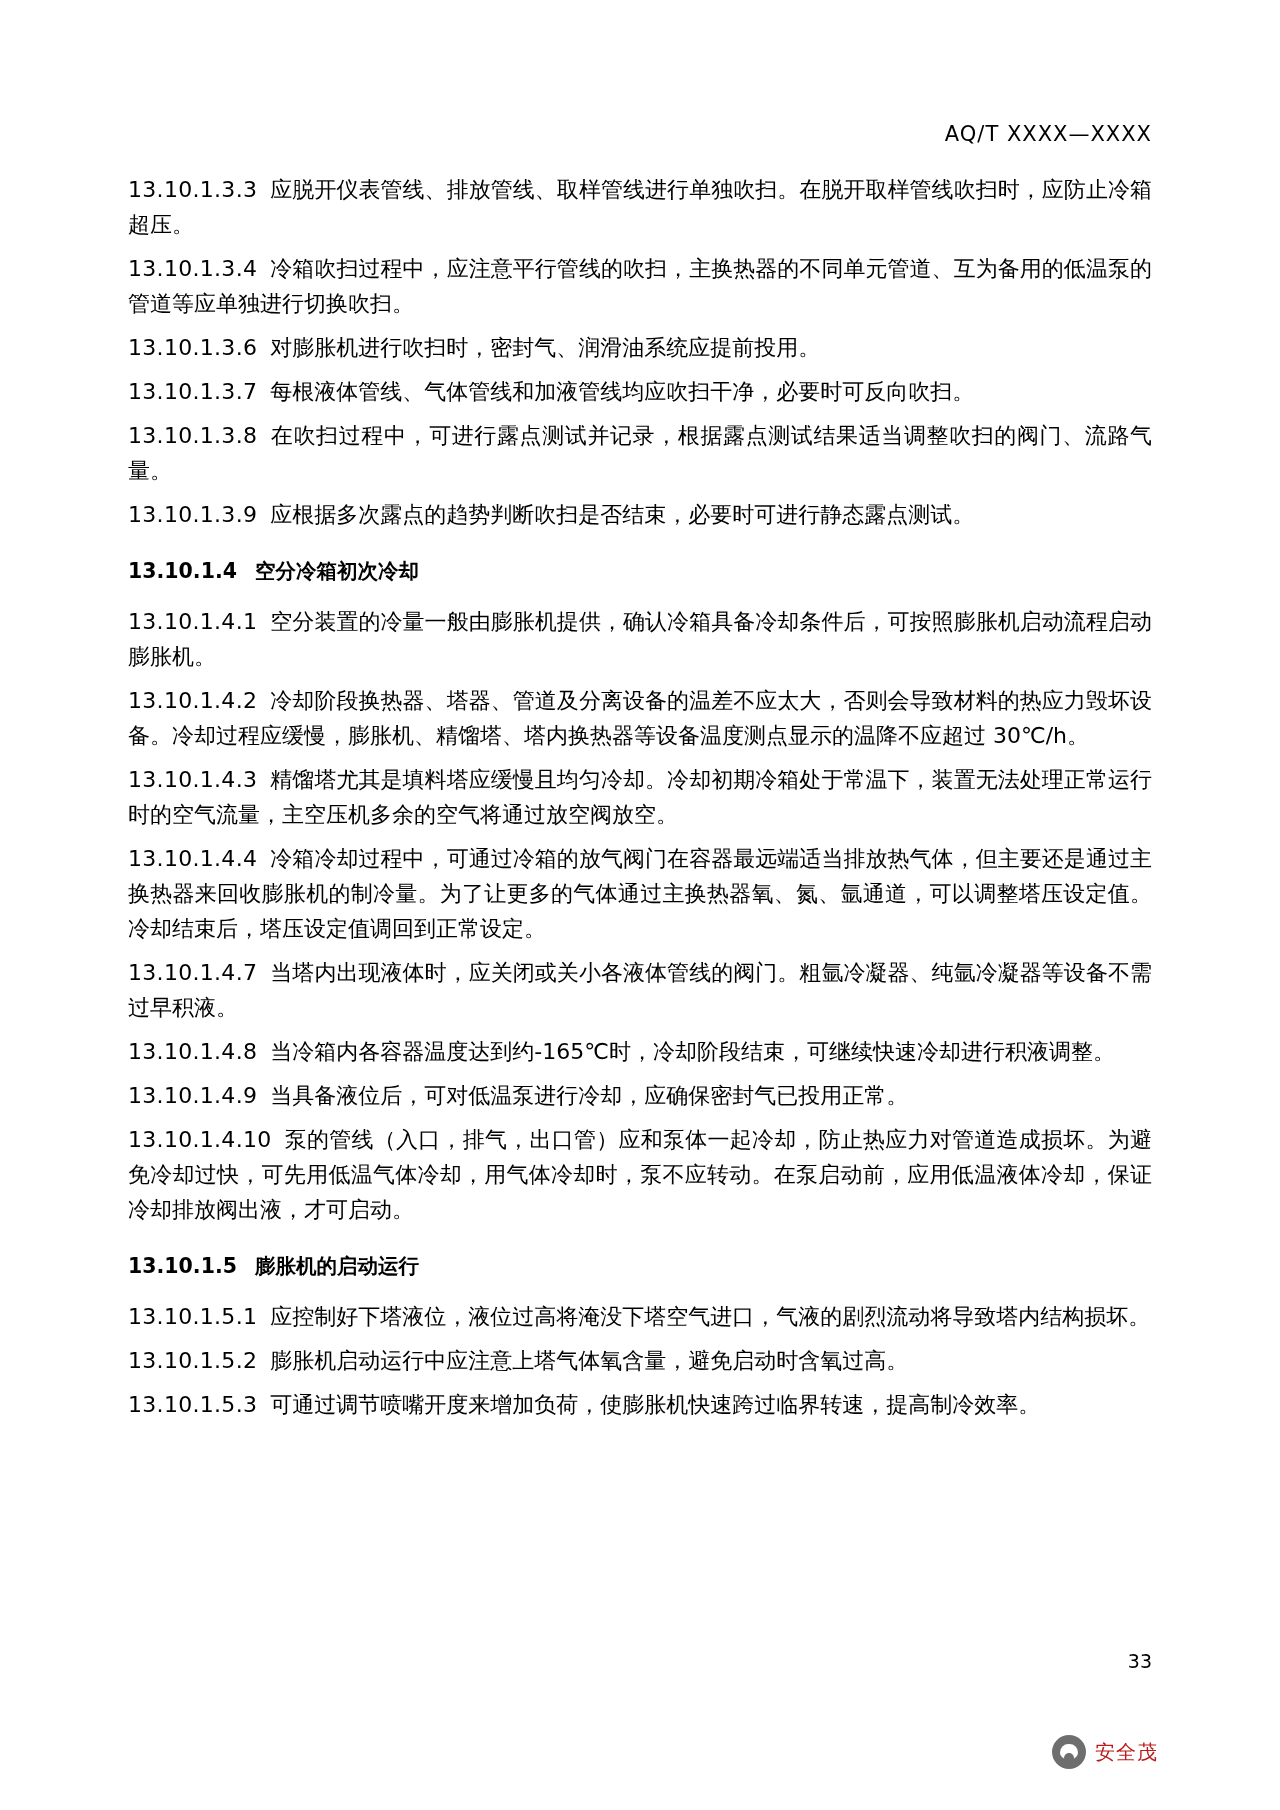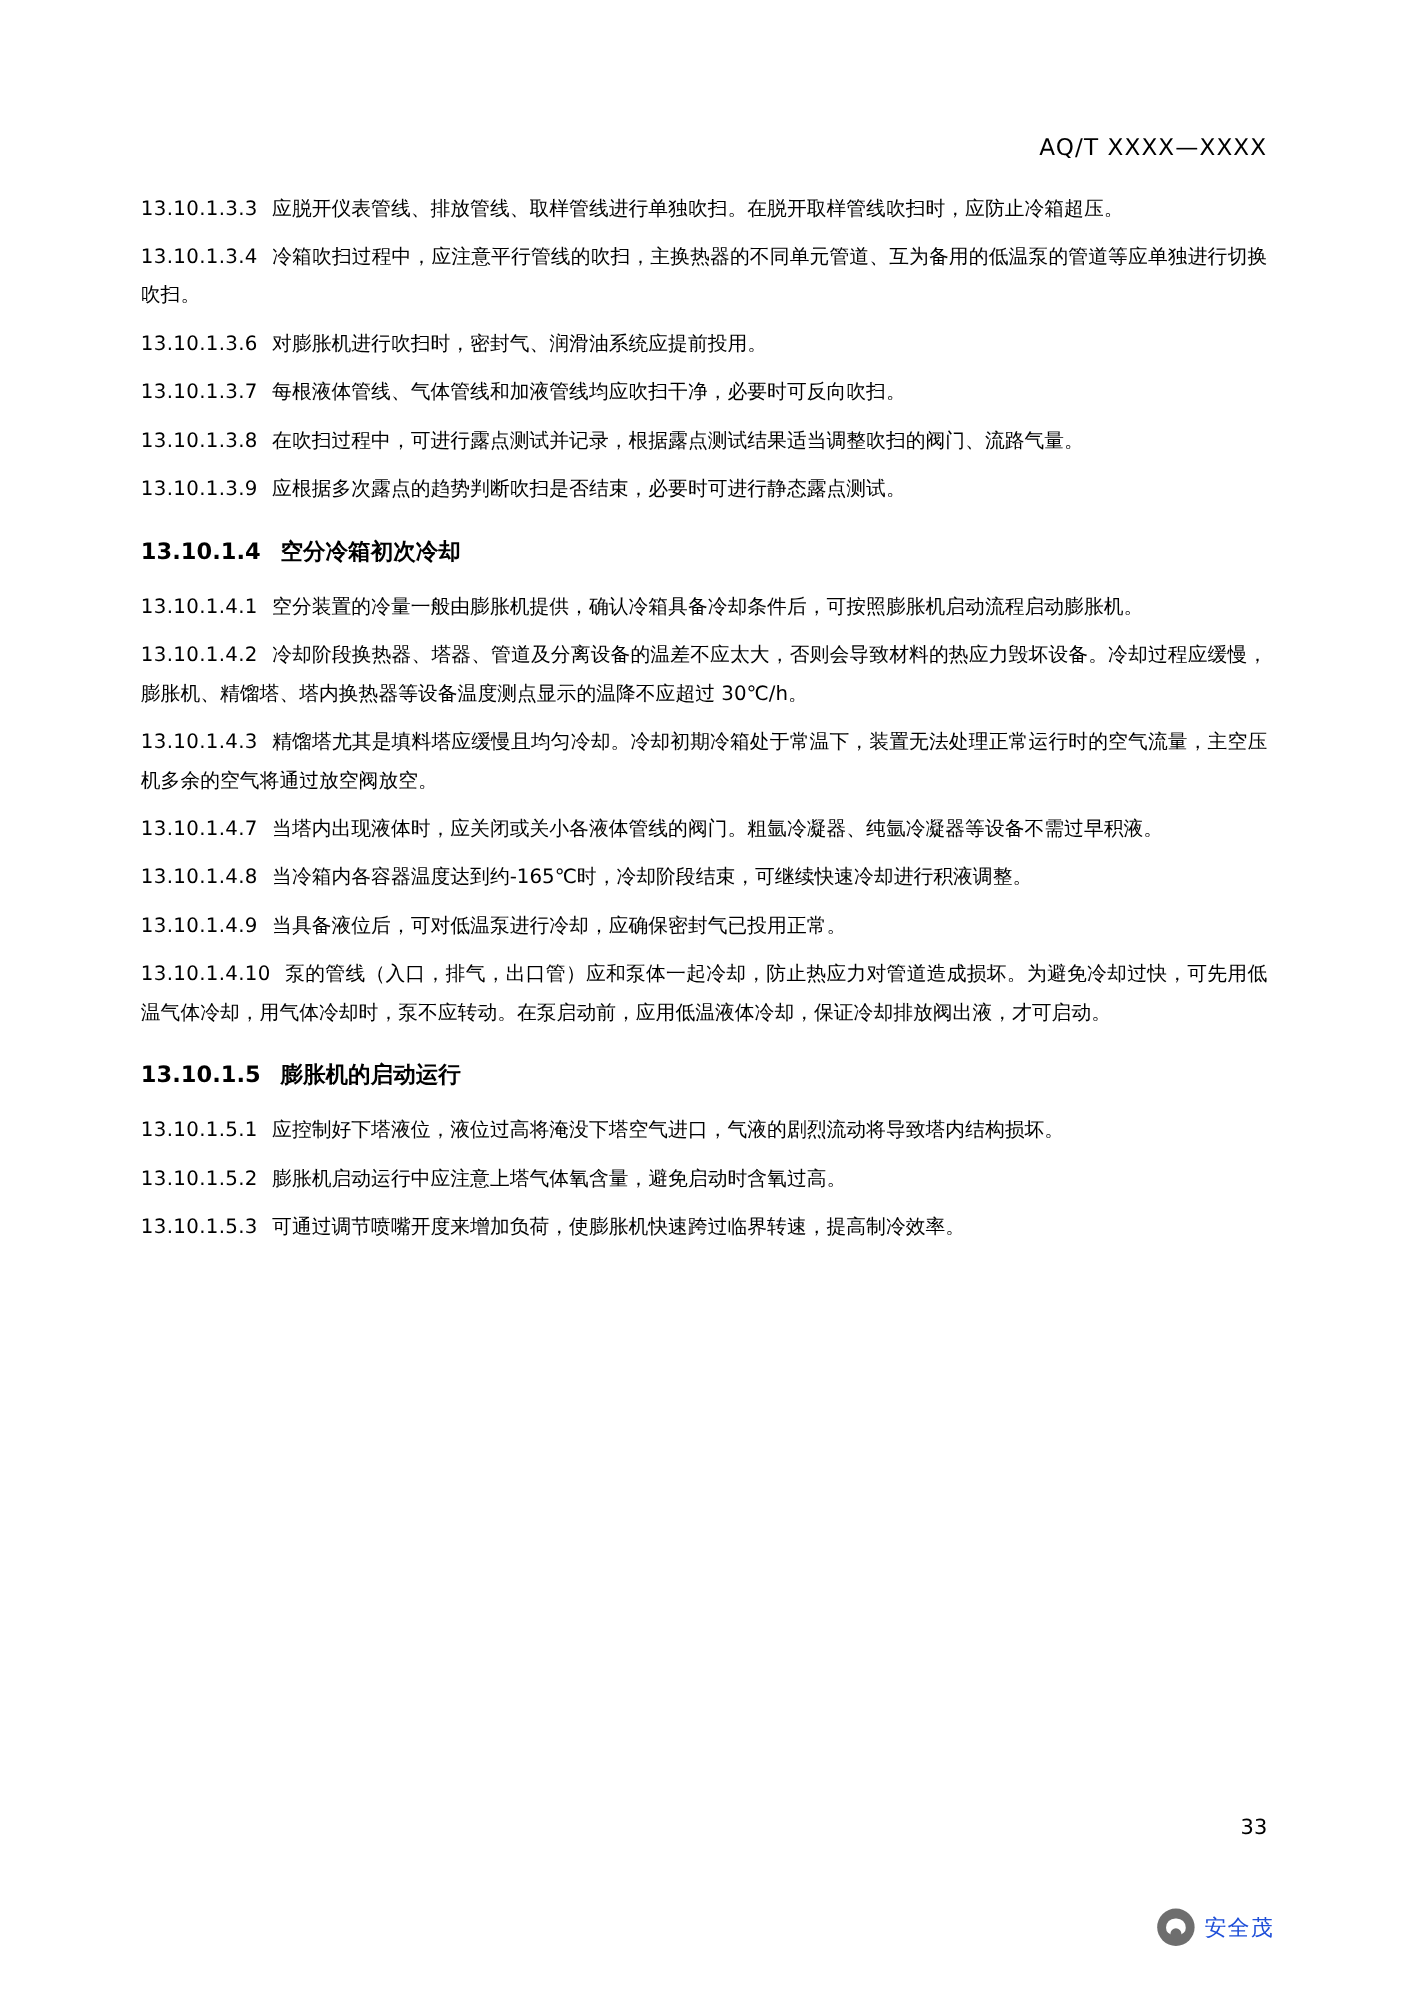--- a/index.html
+++ b/index.html
@@ -32,21 +32,21 @@
     white-space: nowrap;
   }
   .content {
     position: absolute;
     top: 172px;
     left: 128px;
     width: 1024px;
   }
   p.para {
     margin: 0 0 9px 0;
-    font-size: 18px;
+    font-size: 22px;
     line-height: 35px;
     text-align: justify;
     text-justify: inter-ideograph;
     font-family: "DejaVu Sans", "Liberation Sans", sans-serif;
   }
   p.para .num {
     letter-spacing: 0.3px;
   }
   p.para .gap {
     display: inline-block;
@@ -102,21 +102,21 @@
     position: absolute;
     left: 12px;
     top: 18px;
     width: 10px;
     height: 10px;
     border-radius: 50%;
     background: #6e6e6e;
   }
   .wm-text {
     font-size: 20px;
-    color: #1d4ed8;
+    color: #b91c1c;
     letter-spacing: 1px;
     font-family: "DejaVu Sans", "Liberation Sans", sans-serif;
   }
 </style>
 </head>
 <body>
 
 <div class="page">
 
   <div class="header">AQ/T XXXX—XXXX</div>
@@ -128,20 +128,21 @@
     <p class="para"><span class="num">13.10.1.3.6</span><span class="gap"></span><span>对膨胀机进行吹扫时，密封气、润滑油系统应提前投用。</span></p>
     <p class="para"><span class="num">13.10.1.3.7</span><span class="gap"></span><span>每根液体管线、气体管线和加液管线均应吹扫干净，必要时可反向吹扫。</span></p>
     <p class="para"><span class="num">13.10.1.3.8</span><span class="gap"></span><span>在吹扫过程中，可进行露点测试并记录，根据露点测试结果适当调整吹扫的阀门、流路气量。</span></p>
     <p class="para"><span class="num">13.10.1.3.9</span><span class="gap"></span><span>应根据多次露点的趋势判断吹扫是否结束，必要时可进行静态露点测试。</span></p>
 
     <h3 class="heading"><span>13.10.1.4</span><span class="hgap"></span><span>空分冷箱初次冷却</span></h3>
 
     <p class="para"><span class="num">13.10.1.4.1</span><span class="gap"></span><span>空分装置的冷量一般由膨胀机提供，确认冷箱具备冷却条件后，可按照膨胀机启动流程启动膨胀机。</span></p>
     <p class="para"><span class="num">13.10.1.4.2</span><span class="gap"></span><span>冷却阶段换热器、塔器、管道及分离设备的温差不应太大，否则会导致材料的热应力毁坏设备。冷却过程应缓慢，膨胀机、精馏塔、塔内换热器等设备温度测点显示的温降不应超过 30℃/h。</span></p>
     <p class="para"><span class="num">13.10.1.4.3</span><span class="gap"></span><span>精馏塔尤其是填料塔应缓慢且均匀冷却。冷却初期冷箱处于常温下，装置无法处理正常运行时的空气流量，主空压机多余的空气将通过放空阀放空。</span></p>
+    <p class="para"><span class="num">13.10.1.4.4</span><span class="gap"></span><span>冷箱冷却过程中，可通过冷箱的放气阀门在容器最远端适当排放热气体，但主要还是通过主换热器来回收膨胀机的制冷量。为了让更多的气体通过主换热器氧、氮、氩通道，可以调整塔压设定值。冷却结束后，塔压设定值调回到正常设定。</span></p>
     <p class="para"><span class="num">13.10.1.4.7</span><span class="gap"></span><span>当塔内出现液体时，应关闭或关小各液体管线的阀门。粗氩冷凝器、纯氩冷凝器等设备不需过早积液。</span></p>
     <p class="para"><span class="num">13.10.1.4.8</span><span class="gap"></span><span>当冷箱内各容器温度达到约-165℃时，冷却阶段结束，可继续快速冷却进行积液调整。</span></p>
     <p class="para"><span class="num">13.10.1.4.9</span><span class="gap"></span><span>当具备液位后，可对低温泵进行冷却，应确保密封气已投用正常。</span></p>
     <p class="para"><span class="num">13.10.1.4.10</span><span class="gap"></span><span>泵的管线（入口，排气，出口管）应和泵体一起冷却，防止热应力对管道造成损坏。为避免冷却过快，可先用低温气体冷却，用气体冷却时，泵不应转动。在泵启动前，应用低温液体冷却，保证冷却排放阀出液，才可启动。</span></p>
 
     <h3 class="heading"><span>13.10.1.5</span><span class="hgap"></span><span>膨胀机的启动运行</span></h3>
 
     <p class="para"><span class="num">13.10.1.5.1</span><span class="gap"></span><span>应控制好下塔液位，液位过高将淹没下塔空气进口，气液的剧烈流动将导致塔内结构损坏。</span></p>
     <p class="para"><span class="num">13.10.1.5.2</span><span class="gap"></span><span>膨胀机启动运行中应注意上塔气体氧含量，避免启动时含氧过高。</span></p>
     <p class="para"><span class="num">13.10.1.5.3</span><span class="gap"></span><span>可通过调节喷嘴开度来增加负荷，使膨胀机快速跨过临界转速，提高制冷效率。</span></p>

